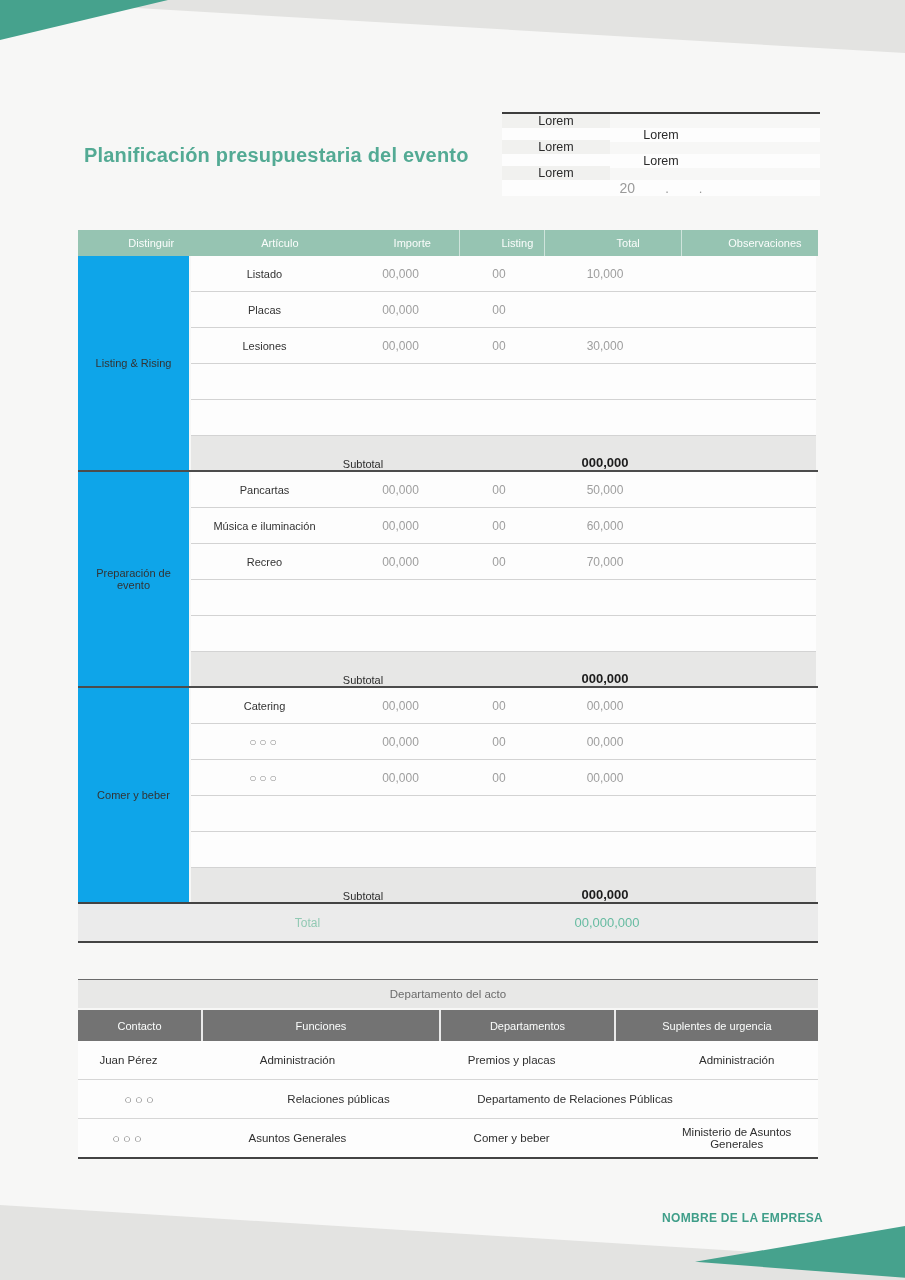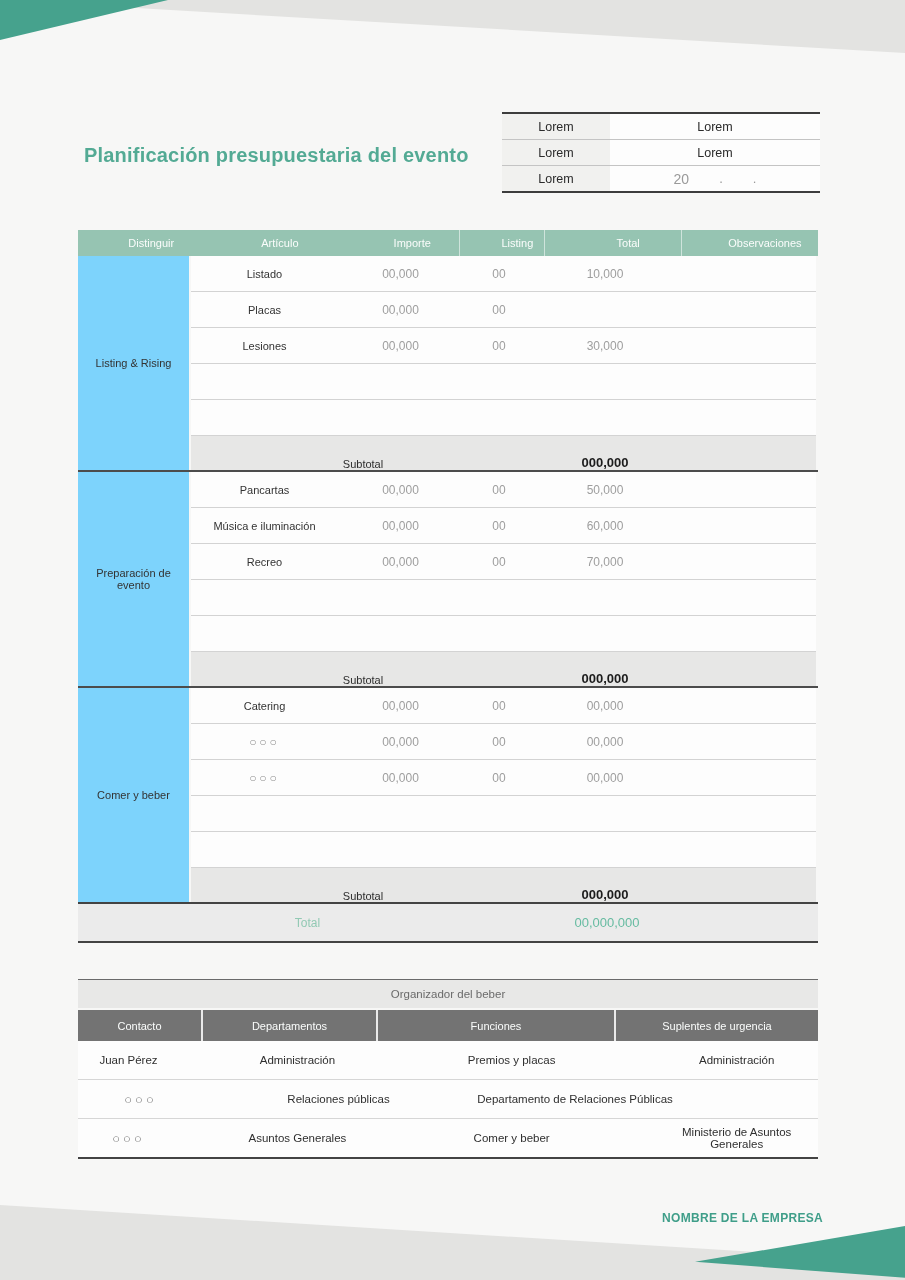--- a/index.html
+++ b/index.html
@@ -16,38 +16,38 @@
   .deco-top-teal{left:0;top:0;width:168px;height:40px;background:#46a28d;
     clip-path:polygon(0 0,100% 0,0 100%);}
   .deco-bottom-gray{left:0;top:1205px;width:905px;height:75px;background:#e3e3e1;
     clip-path:polygon(0 0,100% 75%,100% 100%,0 100%);}
   .deco-bottom-teal{left:695px;top:1225px;width:210px;height:55px;background:#46a28d;
     clip-path:polygon(100% 2%,100% 96%,0 67%);}
   
   .doc-title{left:84px;top:144px;font-size:20px;font-weight:bold;color:#53aa94;letter-spacing:.2px;}
   
   .info-table{left:502px;top:112px;width:318px;border-top:2px solid #3d3d3d;border-bottom:2px solid #3d3d3d;}
-  .info-row{display:flex;height:25px;border-bottom:1px solid #c4c4c4;}
+  .info-row{display:flex;height:25px;border-bottom:1px solid #c4c4c4;flex-direction:column;}
   .info-row:last-child{border-bottom:none;}
   .info-cell{display:flex;align-items:center;justify-content:center;font-size:12.5px;color:#2b2b2b;}
   .info-label{width:108px;background:#f1f1ef;}
   .info-value{flex:1;background:#fdfdfd;}
   .year-txt{color:#9a9a9a;font-size:14px;}
   .dot{color:#9a9a9a;font-size:13px;margin-left:30px;}
   
   .budget-table{left:78px;top:230px;width:740px;}
   .b-header{display:flex;height:26px;background:#96c4b2;}
   .b-header .hcell{display:flex;align-items:center;justify-content:center;
     color:#fbfdfc;font-size:11px;padding-left:30px;}
   .hsep{border-right:1px solid rgba(255,255,255,.55);}
   .col-dist{width:115px;}.col-art{width:147px;}.col-imp{width:125px;}
   .col-cant{width:72px;}.col-tot{width:140px;}.col-obs{width:141px;}
   .group{display:flex;}
   .group + .group{border-top:2px solid #4c4c4c;}
-  .group-label{width:113px;border-right:2px solid #f7f7f6;background:#7dd3fc;
+  .group-label{width:113px;border-right:2px solid #f7f7f6;background:#0ea5e9;
     display:flex;align-items:center;justify-content:center;
     font-size:11px;color:#333;text-align:center;padding:0 4px;box-sizing:border-box;}
   .group-rows{width:625px;}
   .d-row{display:flex;height:35px;border-bottom:1px solid #d3d3d3;background:#fdfdfd;}
   .d-row .cell{display:flex;align-items:center;justify-content:center;}
   .cell-art{width:147px;font-size:11px;color:#333;}
   .cell-imp{width:125px;font-size:12px;color:#9e9e9e;}
   .cell-cant{width:72px;font-size:12px;color:#9e9e9e;}
   .cell-tot{width:140px;font-size:12px;color:#9e9e9e;}
   .cell-obs{width:141px;}
@@ -250,25 +250,25 @@
       </div>
     </div>
 
     <div class="total-row">
       <div class="total-label">Total</div>
       <div class="total-value">00,000,000</div>
     </div>
   </div>
 
   <div class="abs org-table">
-    <div class="org-title">Organizador del beber</div>
+    <div class="org-title">Departamento del acto</div>
     <div class="org-header">
       <div class="hcell col-con osep">Contacto</div>
+      <div class="hcell col-fun osep">Funciones</div>
       <div class="hcell col-dep osep">Departamentos</div>
-      <div class="hcell col-fun osep">Funciones</div>
       <div class="hcell col-sup">Suplentes de urgencia</div>
     </div>
     <div class="o-row">
       <div class="cell col-con">Juan Pérez</div>
       <div class="cell col-dep">Administración</div>
       <div class="cell col-fun">Premios y placas</div>
       <div class="cell col-sup">Administración</div>
     </div>
     <div class="o-row">
       <div class="cell col-con circles">○○○</div>

